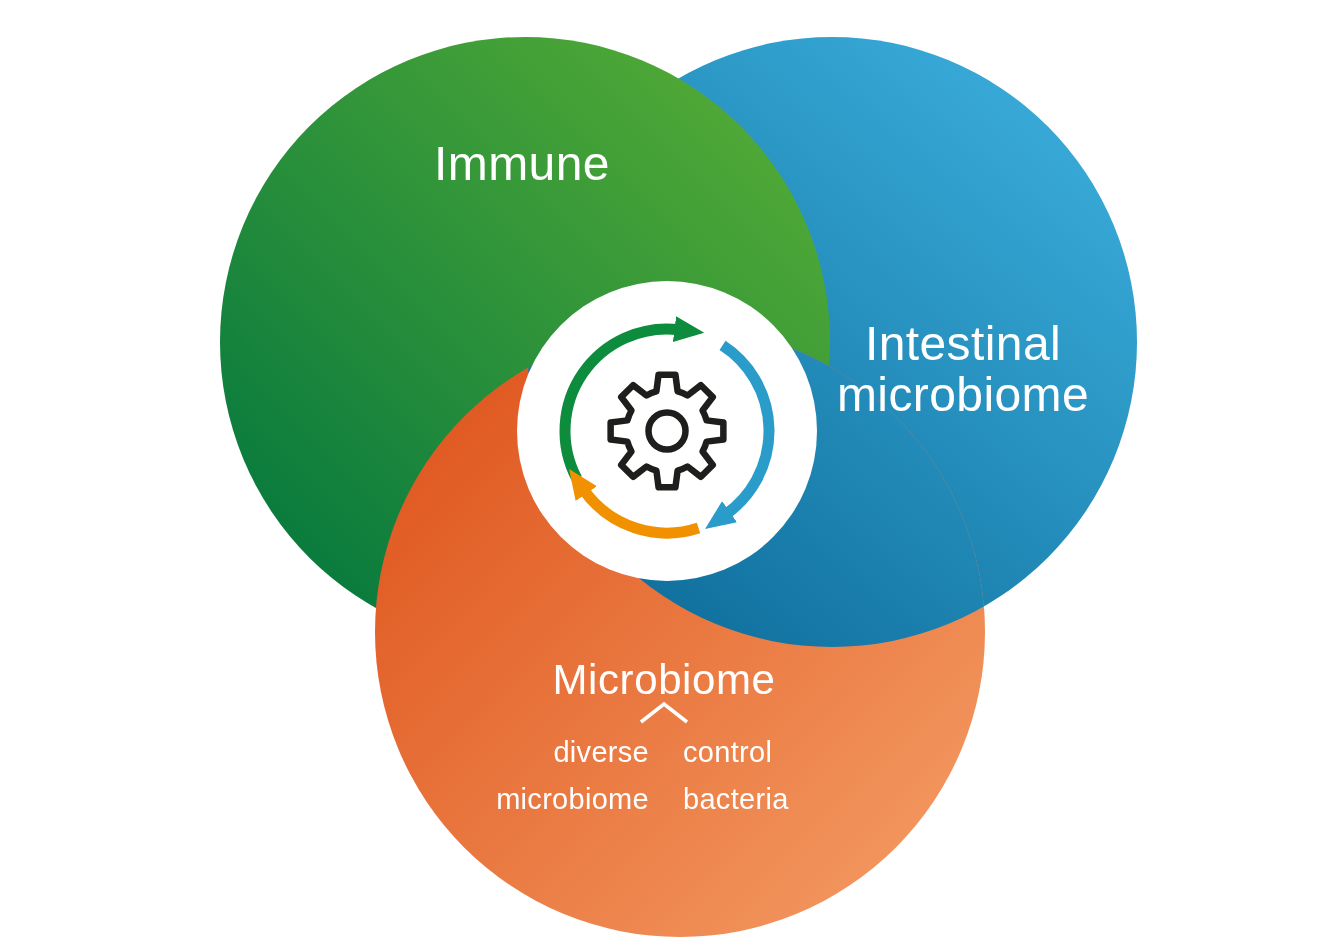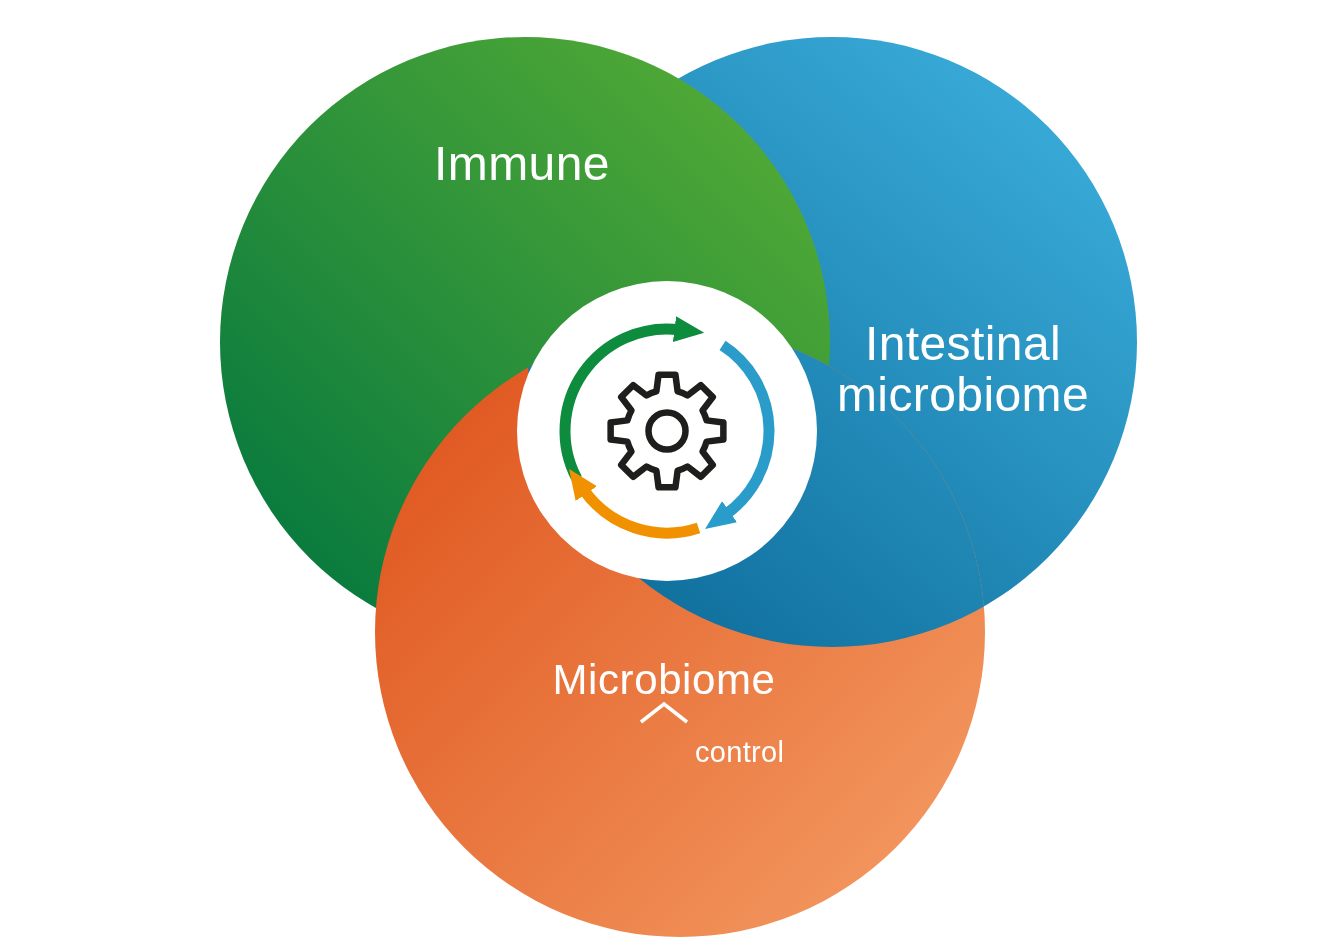--- a/index.html
+++ b/index.html
@@ -13,21 +13,21 @@
   .label-main { font-size:48px; line-height:51px; font-weight:400; }
   .label-immune     { left:522px; top:138px; transform:translateX(-50%); }
   .label-intestinal { left:963px; top:318px; transform:translateX(-50%); }
   .label-microbiome { left:664px; top:656px; transform:translateX(-50%);
                       font-size:42px; line-height:48px; font-weight:500; letter-spacing:0.6px; }
 
   .sub { position:absolute; color:#ffffff; font-size:29px; line-height:47px;
          font-weight:400; letter-spacing:0.3px; }
   .sub .ln { display:block; }
   .sub-left  { right:684px; top:729px; text-align:right; }
-  .sub-right { left:683px;  top:729px; text-align:left;margin-left:12px; }
+  .sub-right { left:683px;  top:729px; text-align:left; }
 
   .caret { position:absolute; left:637px; top:700px; }
 </style>
 </head>
 <body>
 
 <div class="stage">
 
   <svg class="venn" viewBox="0 0 1333 938" xmlns="http://www.w3.org/2000/svg">
     <defs>
@@ -87,18 +87,23 @@
   </div>
 
   <div class="label label-microbiome">
     <span class="ln">Microbiome</span>
   </div>
 
   <svg class="caret" width="54" height="26" xmlns="http://www.w3.org/2000/svg">
     <polyline points="4,22 27,4 50,22" fill="none" stroke-width="3.5" stroke="#ffffff"></polyline>
   </svg>
 
+  <div class="sub sub-left">
+    <span class="ln">diverse</span>
+    <span class="ln">microbiome</span>
+  </div>
 
   <div class="sub sub-right">
     <span class="ln">control</span>
+    <span class="ln">bacteria</span>
   </div>
 
 </div>
 
 </body></html>

